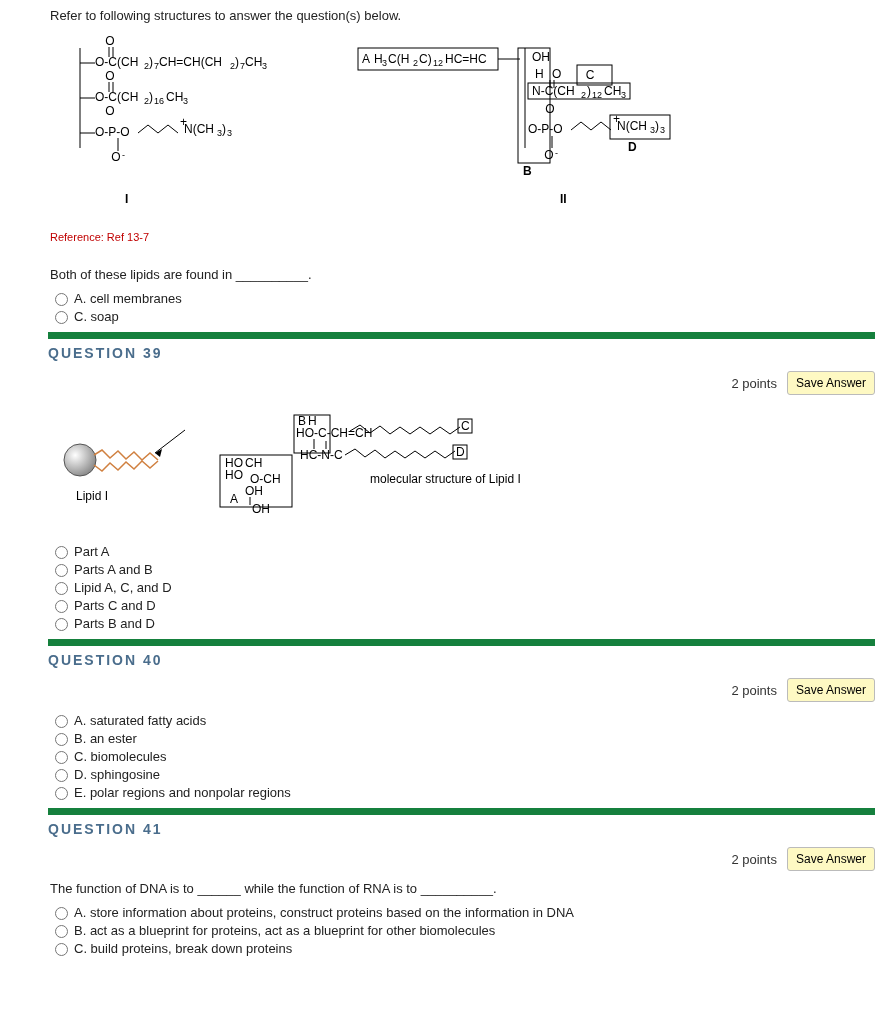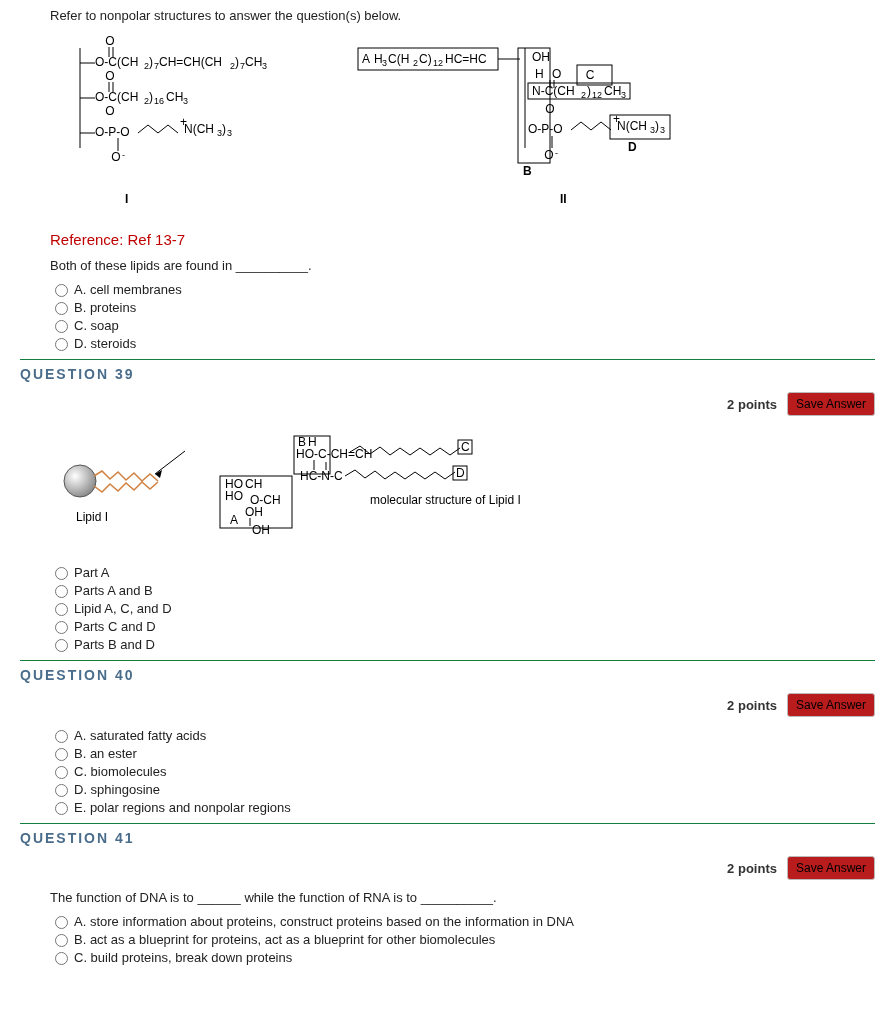--- a/index.html
+++ b/index.html
@@ -18,23 +18,23 @@
     padding-left: 30px;
     margin-bottom: 8px;
   }
   .figblock {
     padding-left: 30px;
     margin: 10px 0 18px 0;
   }
   .figblock svg { display:block; }
   .reference {
     color: #c00000;
-    font-size: 15px;
-    padding-left: 30px;
-    margin-bottom: 10px;
+    font-size: 11px;
+    padding-left: 30px;
+    margin-bottom: 24px;
   }
   .qtext {
     padding-left: 30px;
     margin-bottom: 6px;
   }
   .options {
     padding-left: 30px;
     margin-top: 8px;
   }
   .option-row {
@@ -44,55 +44,56 @@
   }
   .option-row input[type=radio] {
     margin-right: 6px;
   }
   .qheader {
     color: #4a6d8c;
     font-weight: bold;
     font-size: 14px;
     letter-spacing: 2px;
     padding: 6px 0 4px 0;
-    border-top: 1px solid #15803d;
+    border-top: 7px solid #15803d;
     margin-top: 8px;
+    margin-left: 28px;
   }
   .pointsrow {
     display: flex;
     justify-content: flex-end;
     align-items: center;
     gap: 10px;
     margin: 6px 0 10px 0;
   }
   .pointslabel {
     font-size: 13px;
-    font-weight: bold;
+    font-weight: normal;
     color: #333;
   }
   button.savebtn {
     font-size: 12px;
     padding: 4px 8px;
-    background: #b91c1c;
+    background: #fef9c3;
     border: 1px solid #bbb;
     border-radius: 3px;
     cursor: pointer;
   }
   .chemtext {
     font-family: Arial, sans-serif;
     font-size: 12px;
   }
   .sub { font-size: 9px; }
 </style>
 </head>
 <body>
 
 <div class="content">
 
-  <div class="intro">Refer to nonpolar structures to answer the question(s) below.</div>
+  <div class="intro">Refer to following structures to answer the question(s) below.</div>
 
   <div class="figblock">
     <svg width="700" height="180" viewBox="0 0 700 180">
 
       <line x1="30" y1="15" x2="30" y2="115" stroke="#000"></line>
       <line x1="30" y1="30" x2="45" y2="30" stroke="#000"></line>
       <line x1="30" y1="65" x2="45" y2="65" stroke="#000"></line>
       <line x1="30" y1="100" x2="45" y2="100" stroke="#000"></line>
 
       <text x="60" y="12" class="chemtext" text-anchor="middle">O</text>
@@ -191,29 +192,21 @@
   <div class="reference">Reference: Ref 13-7</div>
 
   <div class="qtext">Both of these lipids are found in __________.</div>
   <div class="options">
     <div class="option-row">
         <input type="radio" name="q38" style="">
         <span>A. cell membranes</span>
       </div>
     <div class="option-row">
         <input type="radio" name="q38" style="">
-        <span>B. proteins</span>
-      </div>
-    <div class="option-row">
-        <input type="radio" name="q38" style="">
         <span>C. soap</span>
-      </div>
-    <div class="option-row">
-        <input type="radio" name="q38" style="">
-        <span>D. steroids</span>
       </div>
   </div>
 
   <div class="qheader">QUESTION 39</div>
   <div class="pointsrow">
     <span class="pointslabel">2 points</span>
     <button class="savebtn">Save Answer</button>
   </div>
 
   <div class="figblock">

